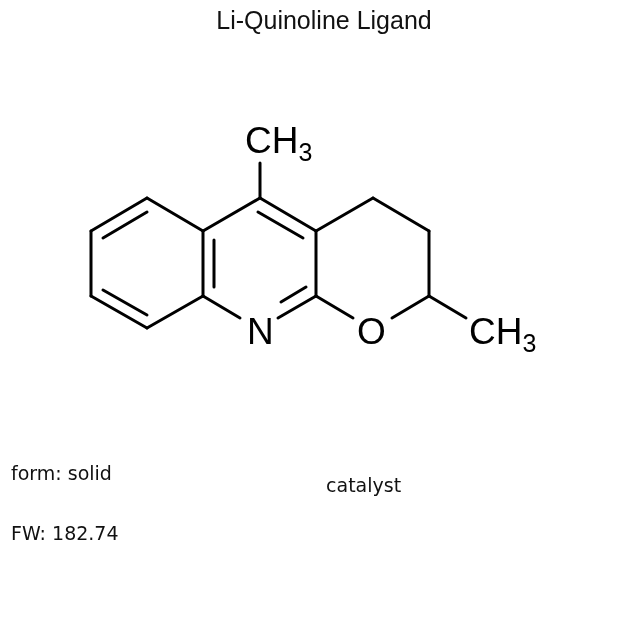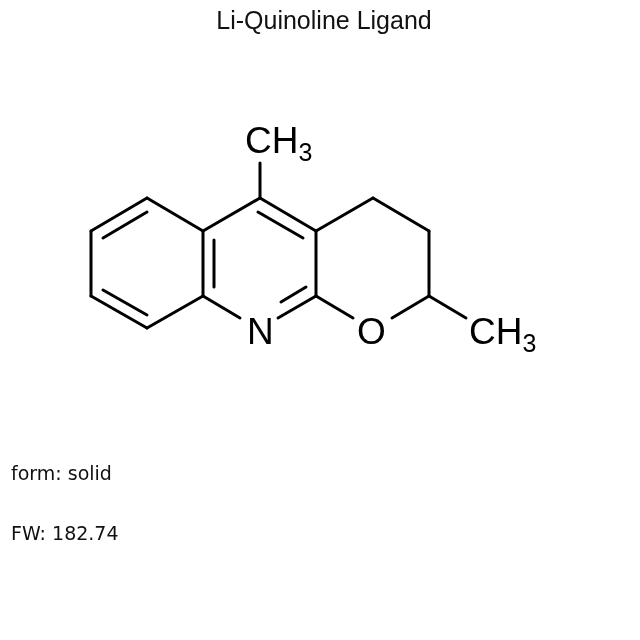--- a/index.html
+++ b/index.html
@@ -63,13 +63,14 @@
   <text class="atom" x="357" y="344">O</text>
   <text class="atom" x="469" y="344"><tspan>CH</tspan><tspan class="sub" dy="8">3</tspan></text>
 </svg>
 
 <div class="info info-left">
   <div>form: solid</div>
   <div>FW: 182.74</div>
 </div>
 
 <div class="info info-right">
+  <div> catalyst</div>
 </div>
 
 </body></html>

